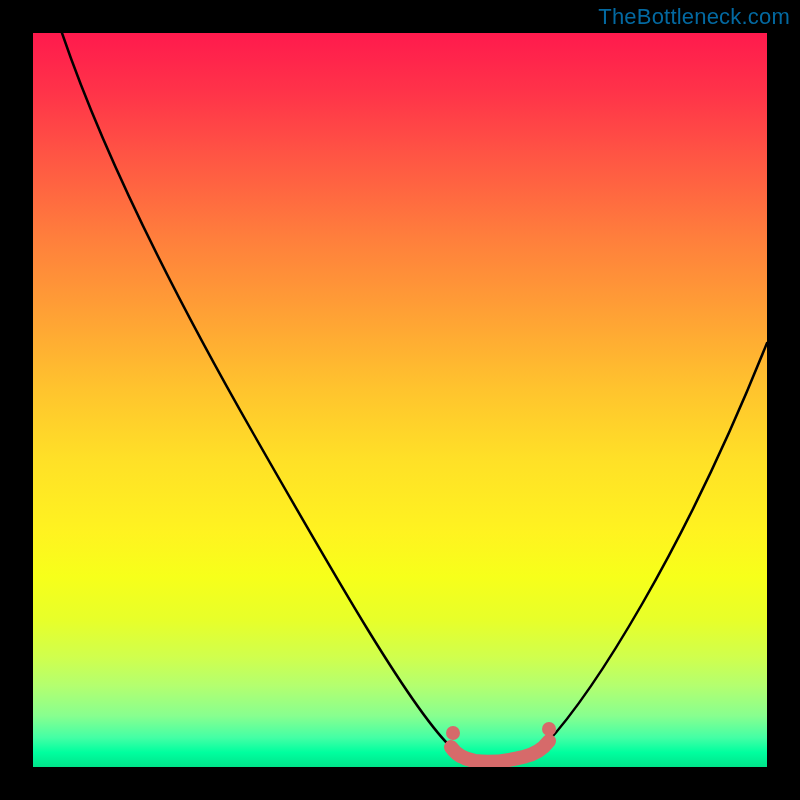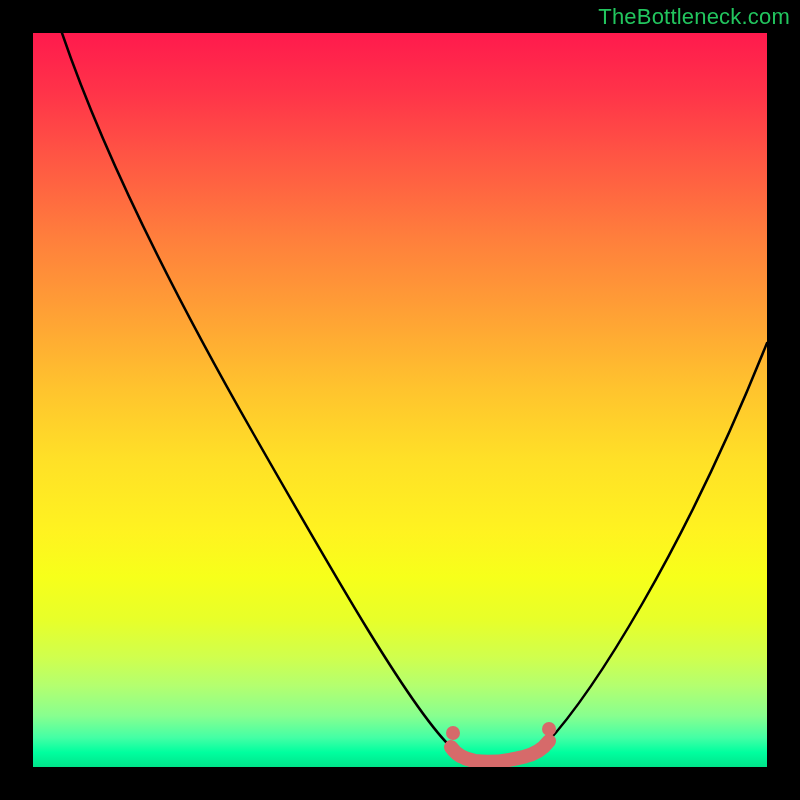--- a/index.html
+++ b/index.html
@@ -48,21 +48,21 @@
   svg.curve-layer {
     position: absolute;
     inset: 0;
   }
   .attribution {
     position: absolute;
     top: 4px;
     right: 10px;
     font-family: Arial, Helvetica, sans-serif;
     font-size: 22px;
-    color: #22c55e;
+    color: #0369a1;
     font-weight: 500;
     letter-spacing: 0.2px;
   }
 </style>
 </head>
 <body>
 
 <div class="canvas">
   <div class="plot-area">
     <div class="gradient-bg"></div>

